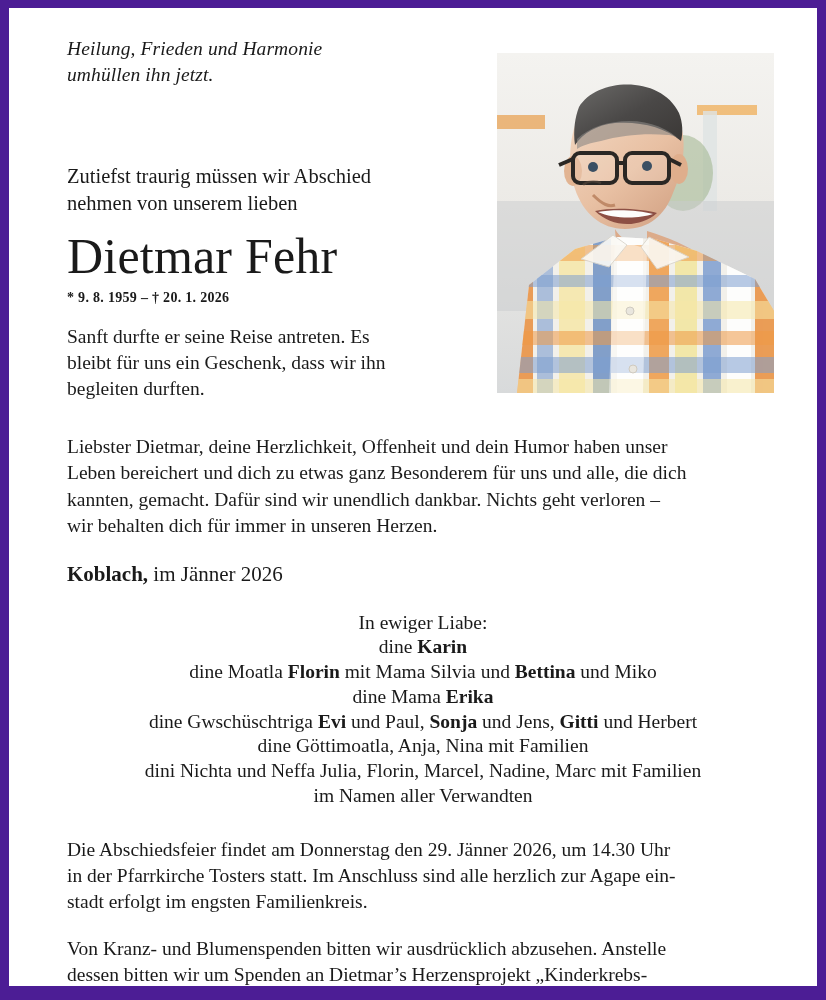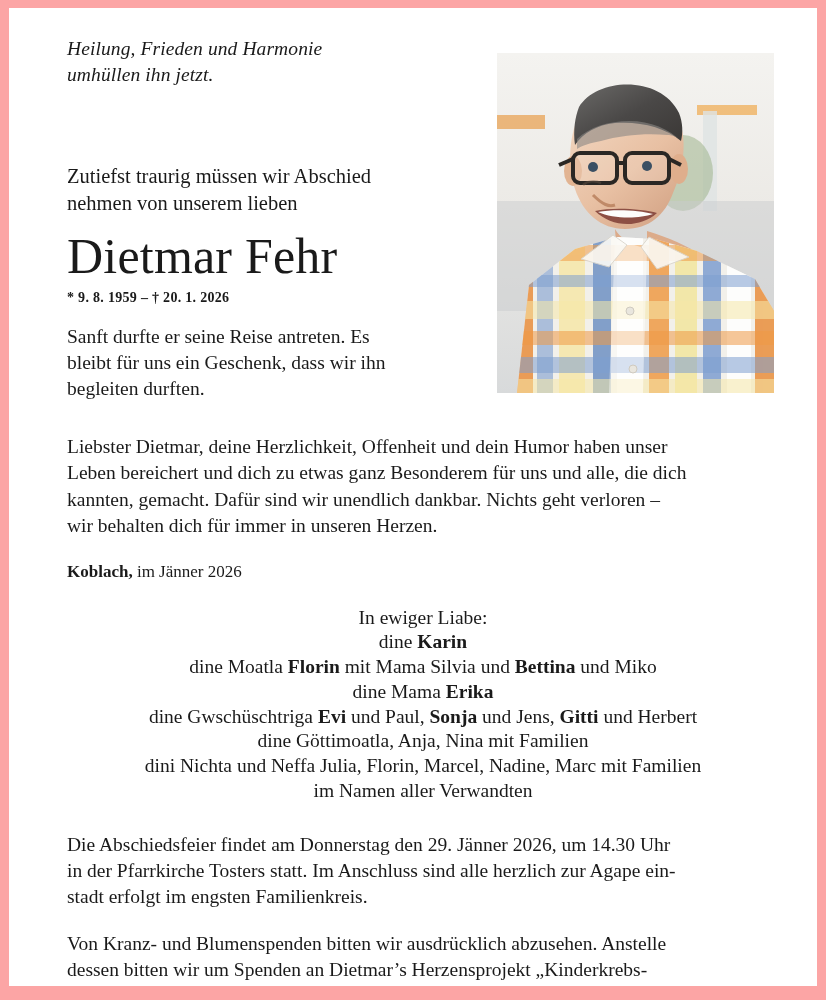--- a/index.html
+++ b/index.html
@@ -10,21 +10,21 @@
   body {
     width: 826px;
     height: 1000px;
     font-family: "Liberation Serif", "DejaVu Serif", serif;
     color: #1a1a1a;
   }
   .notice-frame {
     box-sizing: border-box;
     width: 826px;
     height: 1000px;
-    background: #fca5a5;
+    background: #4c1d95;
     padding: 8px 9px 14px 9px;
   }
   .notice-page {
     box-sizing: border-box;
     width: 100%;
     height: 100%;
     background: #ffffff;
     position: relative;
     padding: 28px 38px 10px 58px;
   }
@@ -86,21 +86,21 @@
   .tribute {
     margin: 32px 0 0 0;
     width: 712px;
     font-size: 19.5px;
     line-height: 1.36;
   }
   .tribute div { white-space: nowrap; }
 
   .place-line {
     margin: 22px 0 0 0;
-    font-size: 17px;
+    font-size: 21px;
   }
   .place-line .city { font-weight: 700; }
 
   .family-block {
     margin: 24px 0 0 0;
     width: 712px;
     text-align: center;
     font-size: 19.5px;
     line-height: 1.27;
   }

